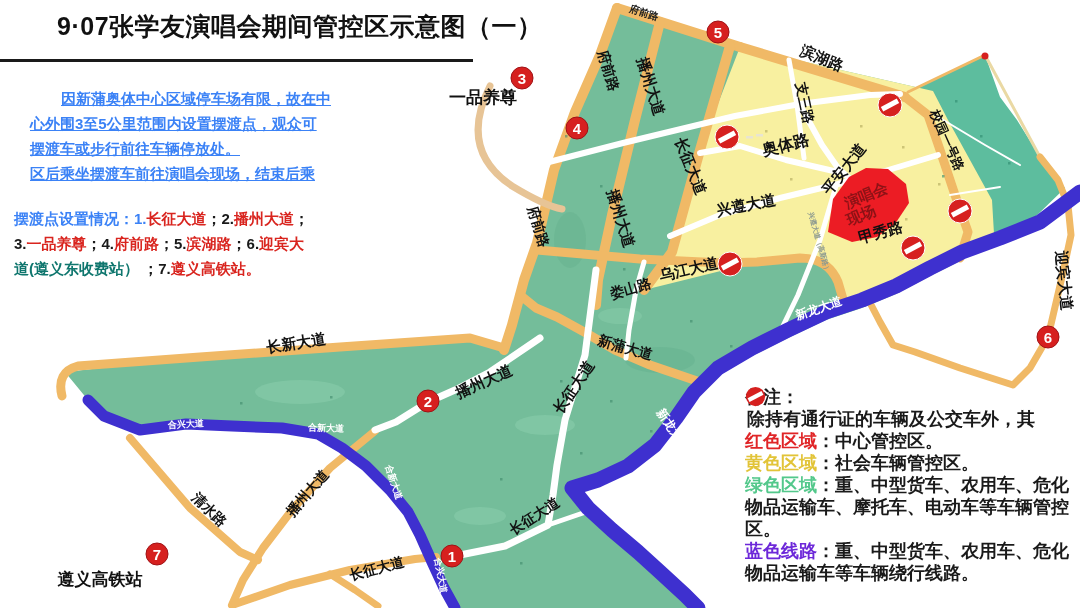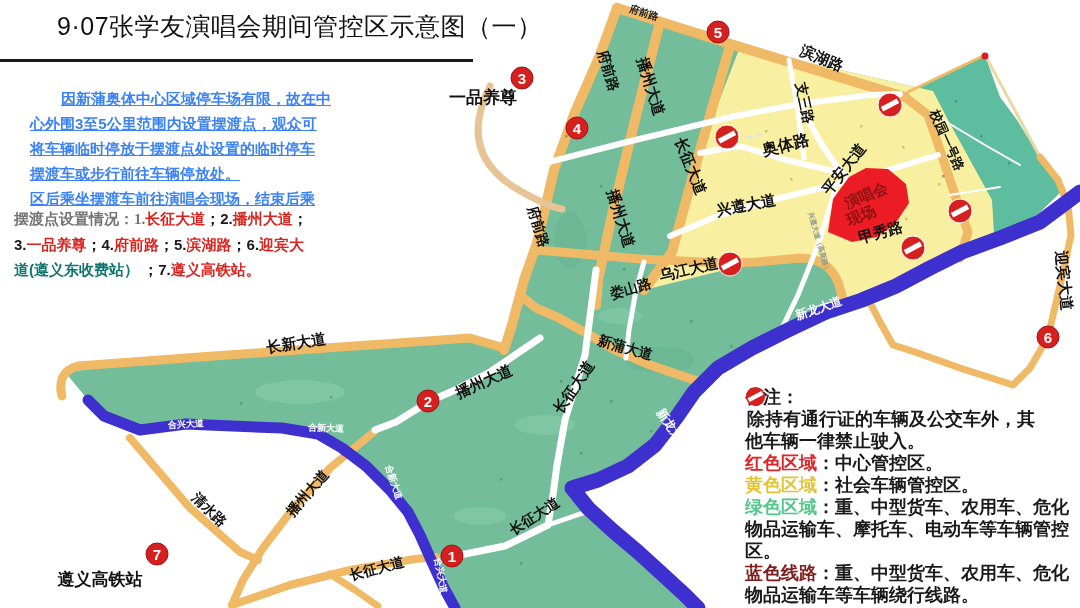--- a/index.html
+++ b/index.html
@@ -1,19 +1,19 @@
 <!DOCTYPE html>
 <html><head>
 <meta charset="utf-8">
 <style>
   html,body{margin:0;padding:0;background:#fff;}
   .stage{position:relative;width:1080px;height:608px;overflow:hidden;background:#fff;
          font-family:"Liberation Sans","DejaVu Sans",sans-serif;}
   .stage svg{position:absolute;left:0;top:0;}
-  .title{position:absolute;left:57px;top:10px;width:520px;font-size:25px;font-weight:normal;
+  .title{position:absolute;left:57px;top:10px;width:520px;font-size:25px;font-weight:bold;
          color:#111;letter-spacing:.5px;white-space:nowrap;}
   .rule{position:absolute;left:0;top:59px;width:473px;height:3px;background:#1a1a1a;}
   .intro{position:absolute;left:30px;top:86px;width:300px;font-size:15px;line-height:25px;
          font-weight:bold;color:#3b82f6;text-decoration:underline;}
   .intro .ln.first{padding-left:31px;}
   .shuttle{position:absolute;left:14px;top:206px;width:310px;font-size:15px;line-height:25px;
          font-weight:bold;color:#1a1a1a;}
   .legend{position:absolute;left:745px;top:386px;width:335px;font-size:18px;line-height:22px;
          font-weight:bold;color:#1a1a1a;}
   .legend .ln{white-space:nowrap;}
@@ -150,37 +150,35 @@
       <rect x="500" y="478" width="2.5" height="2.5" fill="#3f8a6d" opacity="0.6"></rect>
       <rect x="330" y="396" width="2.5" height="2.5" fill="#3f8a6d" opacity="0.6"></rect>
       <rect x="240" y="402" width="2.5" height="2.5" fill="#3f8a6d" opacity="0.6"></rect>
       <rect x="520" y="562" width="2.5" height="2.5" fill="#3f8a6d" opacity="0.6"></rect>
     </svg>
   <div class="title">9·07张学友演唱会期间管控区示意图（一）</div>
   <div class="rule"></div>
   <div class="intro">
       <div class="ln first">因新蒲奥体中心区域停车场有限，故在中</div>
       <div class="ln">心外围3至5公里范围内设置摆渡点，观众可</div>
-      <div class="ln">将车辆临时停放于摆渡点处设置的临时停车</div>
       <div class="ln">摆渡车或步行前往车辆停放处。</div>
       <div class="ln">区后乘坐摆渡车前往演唱会现场，结束后乘</div>
     </div>
   <div class="shuttle">
-      <div class="ln"><span style="color: #737373; font-family: Liberation Serif, serif;">摆渡点设置情况：1.</span><span style="color: rgb(217, 37, 31);">长征大道</span><span style="color: rgb(26, 26, 26);">；2.</span><span style="color: rgb(217, 37, 31);">播州大道</span><span style="color: rgb(26, 26, 26);">；</span></div>
+      <div class="ln"><span style="color: #3b82f6;">摆渡点设置情况：1.</span><span style="color: rgb(217, 37, 31);">长征大道</span><span style="color: rgb(26, 26, 26);">；2.</span><span style="color: rgb(217, 37, 31);">播州大道</span><span style="color: rgb(26, 26, 26);">；</span></div>
       <div class="ln"><span style="color: rgb(26, 26, 26);">3.</span><span style="color: rgb(217, 37, 31);">一品养尊</span><span style="color: rgb(26, 26, 26);">；4.</span><span style="color: rgb(217, 37, 31);">府前路</span><span style="color: rgb(26, 26, 26);">；5.</span><span style="color: rgb(217, 37, 31);">滨湖路</span><span style="color: rgb(26, 26, 26);">；6.</span><span style="color: rgb(217, 37, 31);">迎宾大</span></div>
       <div class="ln"><span style="color: #0f766e;">道(遵义东收费站）</span><span style="color: rgb(26, 26, 26);"> ；7.</span><span style="color: rgb(217, 37, 31);">遵义高铁站。</span></div>
     </div>
   <div class="legend">
       <div class="ln"><span>备注：</span></div>
       <div class="ln"><span class="noentry-inline"><svg width="21" height="21" viewBox="0 0 24 24">
             <circle cx="12" cy="12" r="11" fill="#d6201f"></circle>
             <rect x="3" y="9.6" width="18" height="4.8" fill="#fff" transform="rotate(-28 12 12)"></rect>
           </svg></span><span>除持有通行证的车辆及公交车外，其</span></div>
-      <div class="ln"><span>他车辆一律禁止驶入。</span></div>
       <div class="ln"><span style="color: rgb(224, 37, 39); font-family: Liberation Serif, serif;">红色区域</span><span>：中心管控区。</span></div>
       <div class="ln"><span style="color: rgb(226, 196, 56);">黄色区域</span><span>：社会车辆管控区。</span></div>
       <div class="ln"><span style="color: rgb(83, 200, 139);">绿色区域</span><span>：重、中型货车、农用车、危化</span></div>
       <div class="ln"><span>物品运输车、摩托车、电动车等车辆管控</span></div>
       <div class="ln"><span>区。</span></div>
-      <div class="ln"><span style="color: #7f1d1d;">蓝色线路</span><span>：重、中型货车、农用车、危化</span></div>
+      <div class="ln"><span style="color: #6d28d9;">蓝色线路</span><span>：重、中型货车、农用车、危化</span></div>
       <div class="ln"><span>物品运输车等车辆绕行线路。</span></div>
     </div>
 </div>
 
 </body></html>

